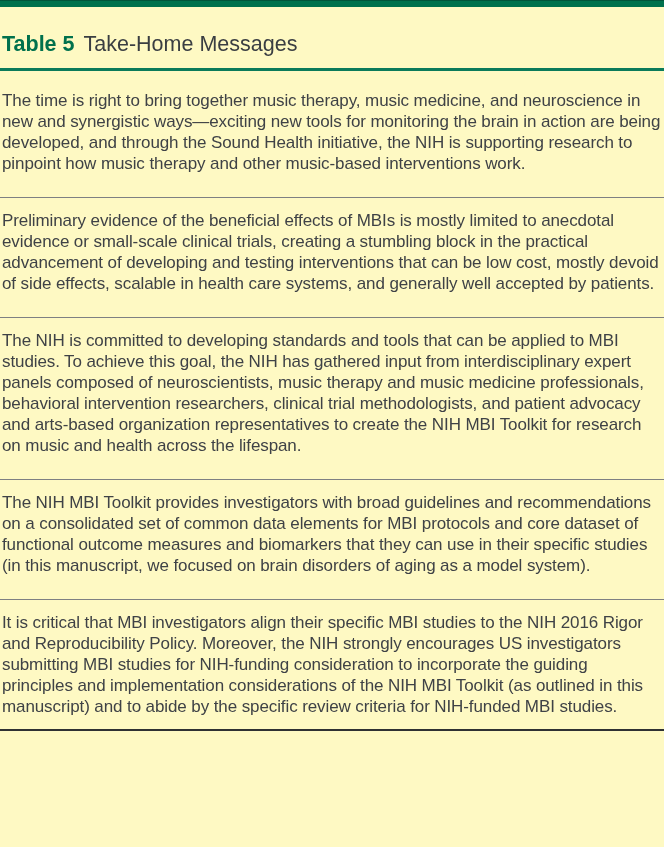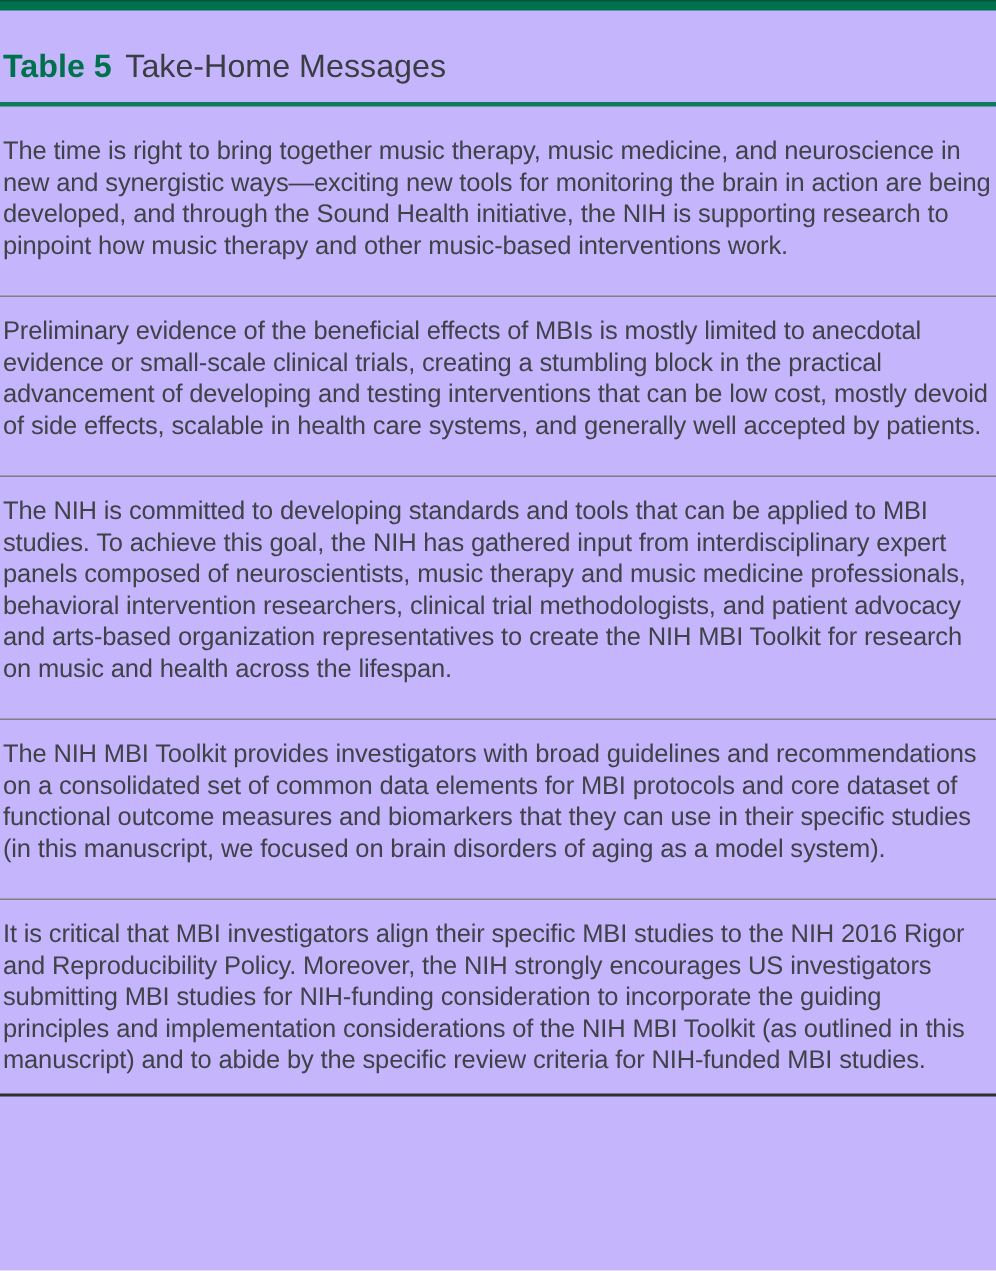--- a/index.html
+++ b/index.html
@@ -12,21 +12,21 @@
   }
   * { margin: 0; padding: 0; box-sizing: border-box; }
   html, body { background: #ffffff; }
   body {
     font-family: "Liberation Sans", sans-serif;
     width: 664px;
   }
   .table-card {
     width: 664px;
     min-height: 847px;
-    background: #c4b5fd;
+    background: #fef9c3;
     position: relative;
     overflow: hidden;
   }
   .top-accent-bar {
     height: 7px;
     width: 100%;
     background: var(--accent-teal);
     border-top: 1px solid #02543B;
   }
   .header {

